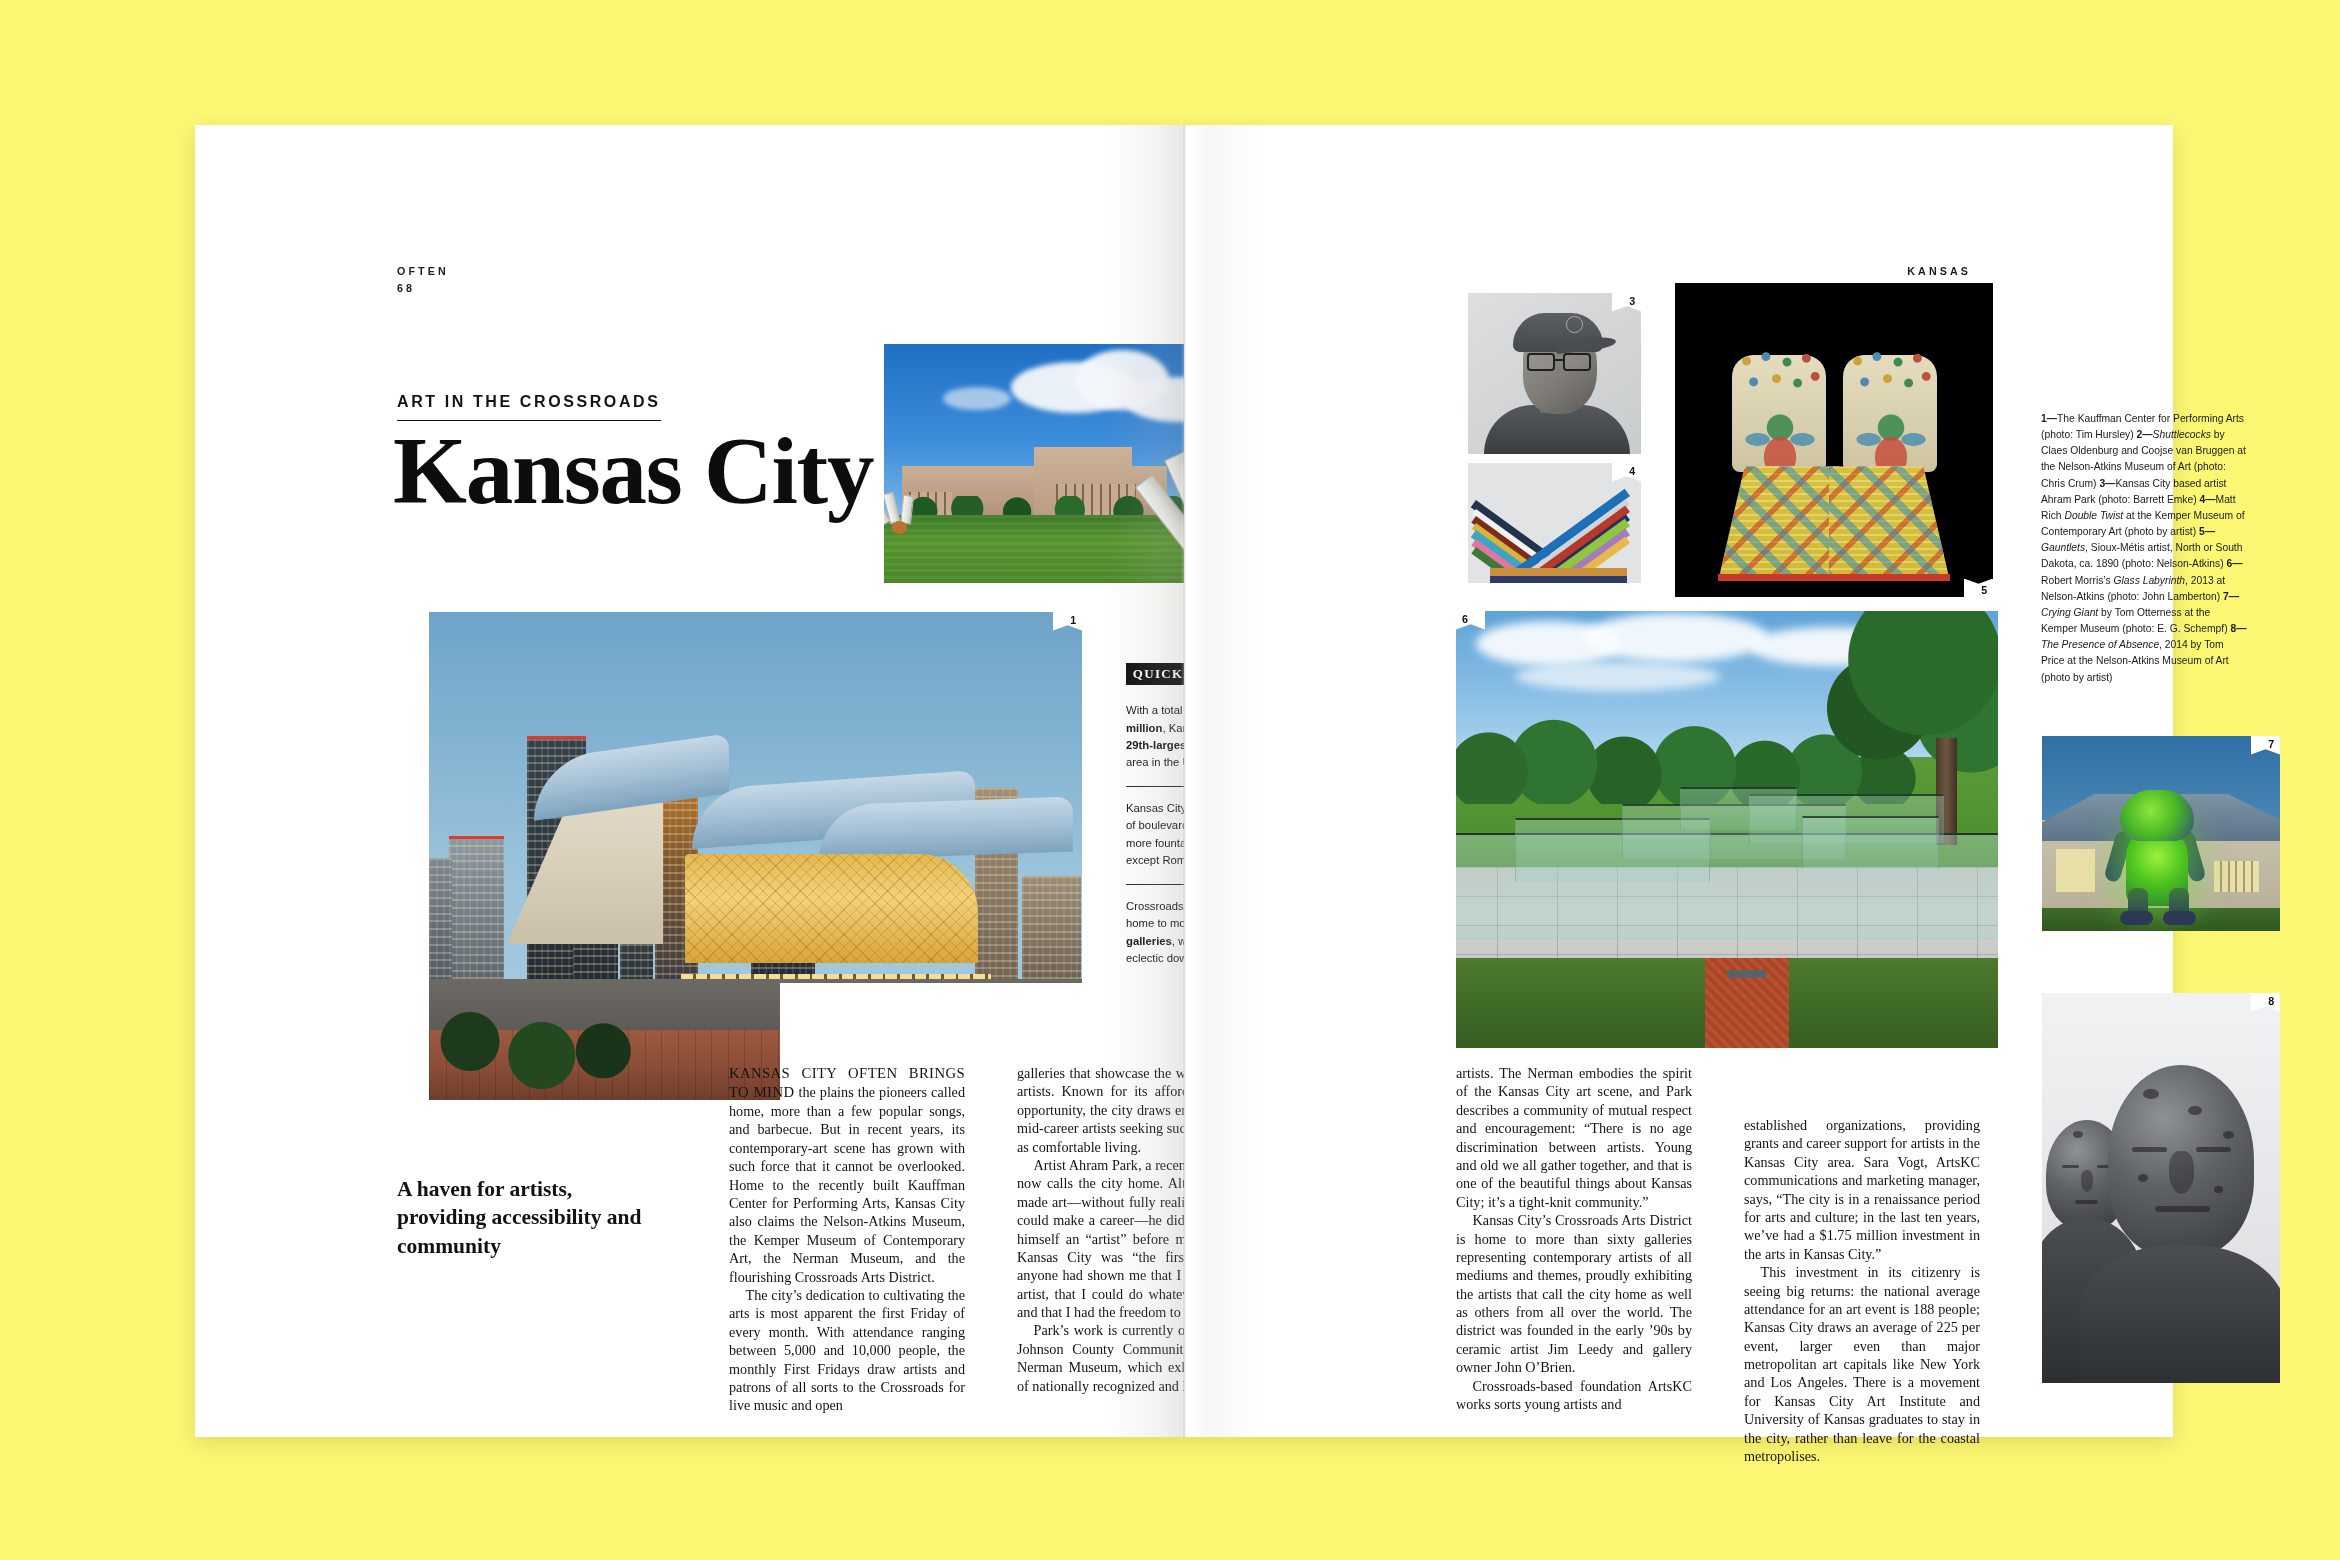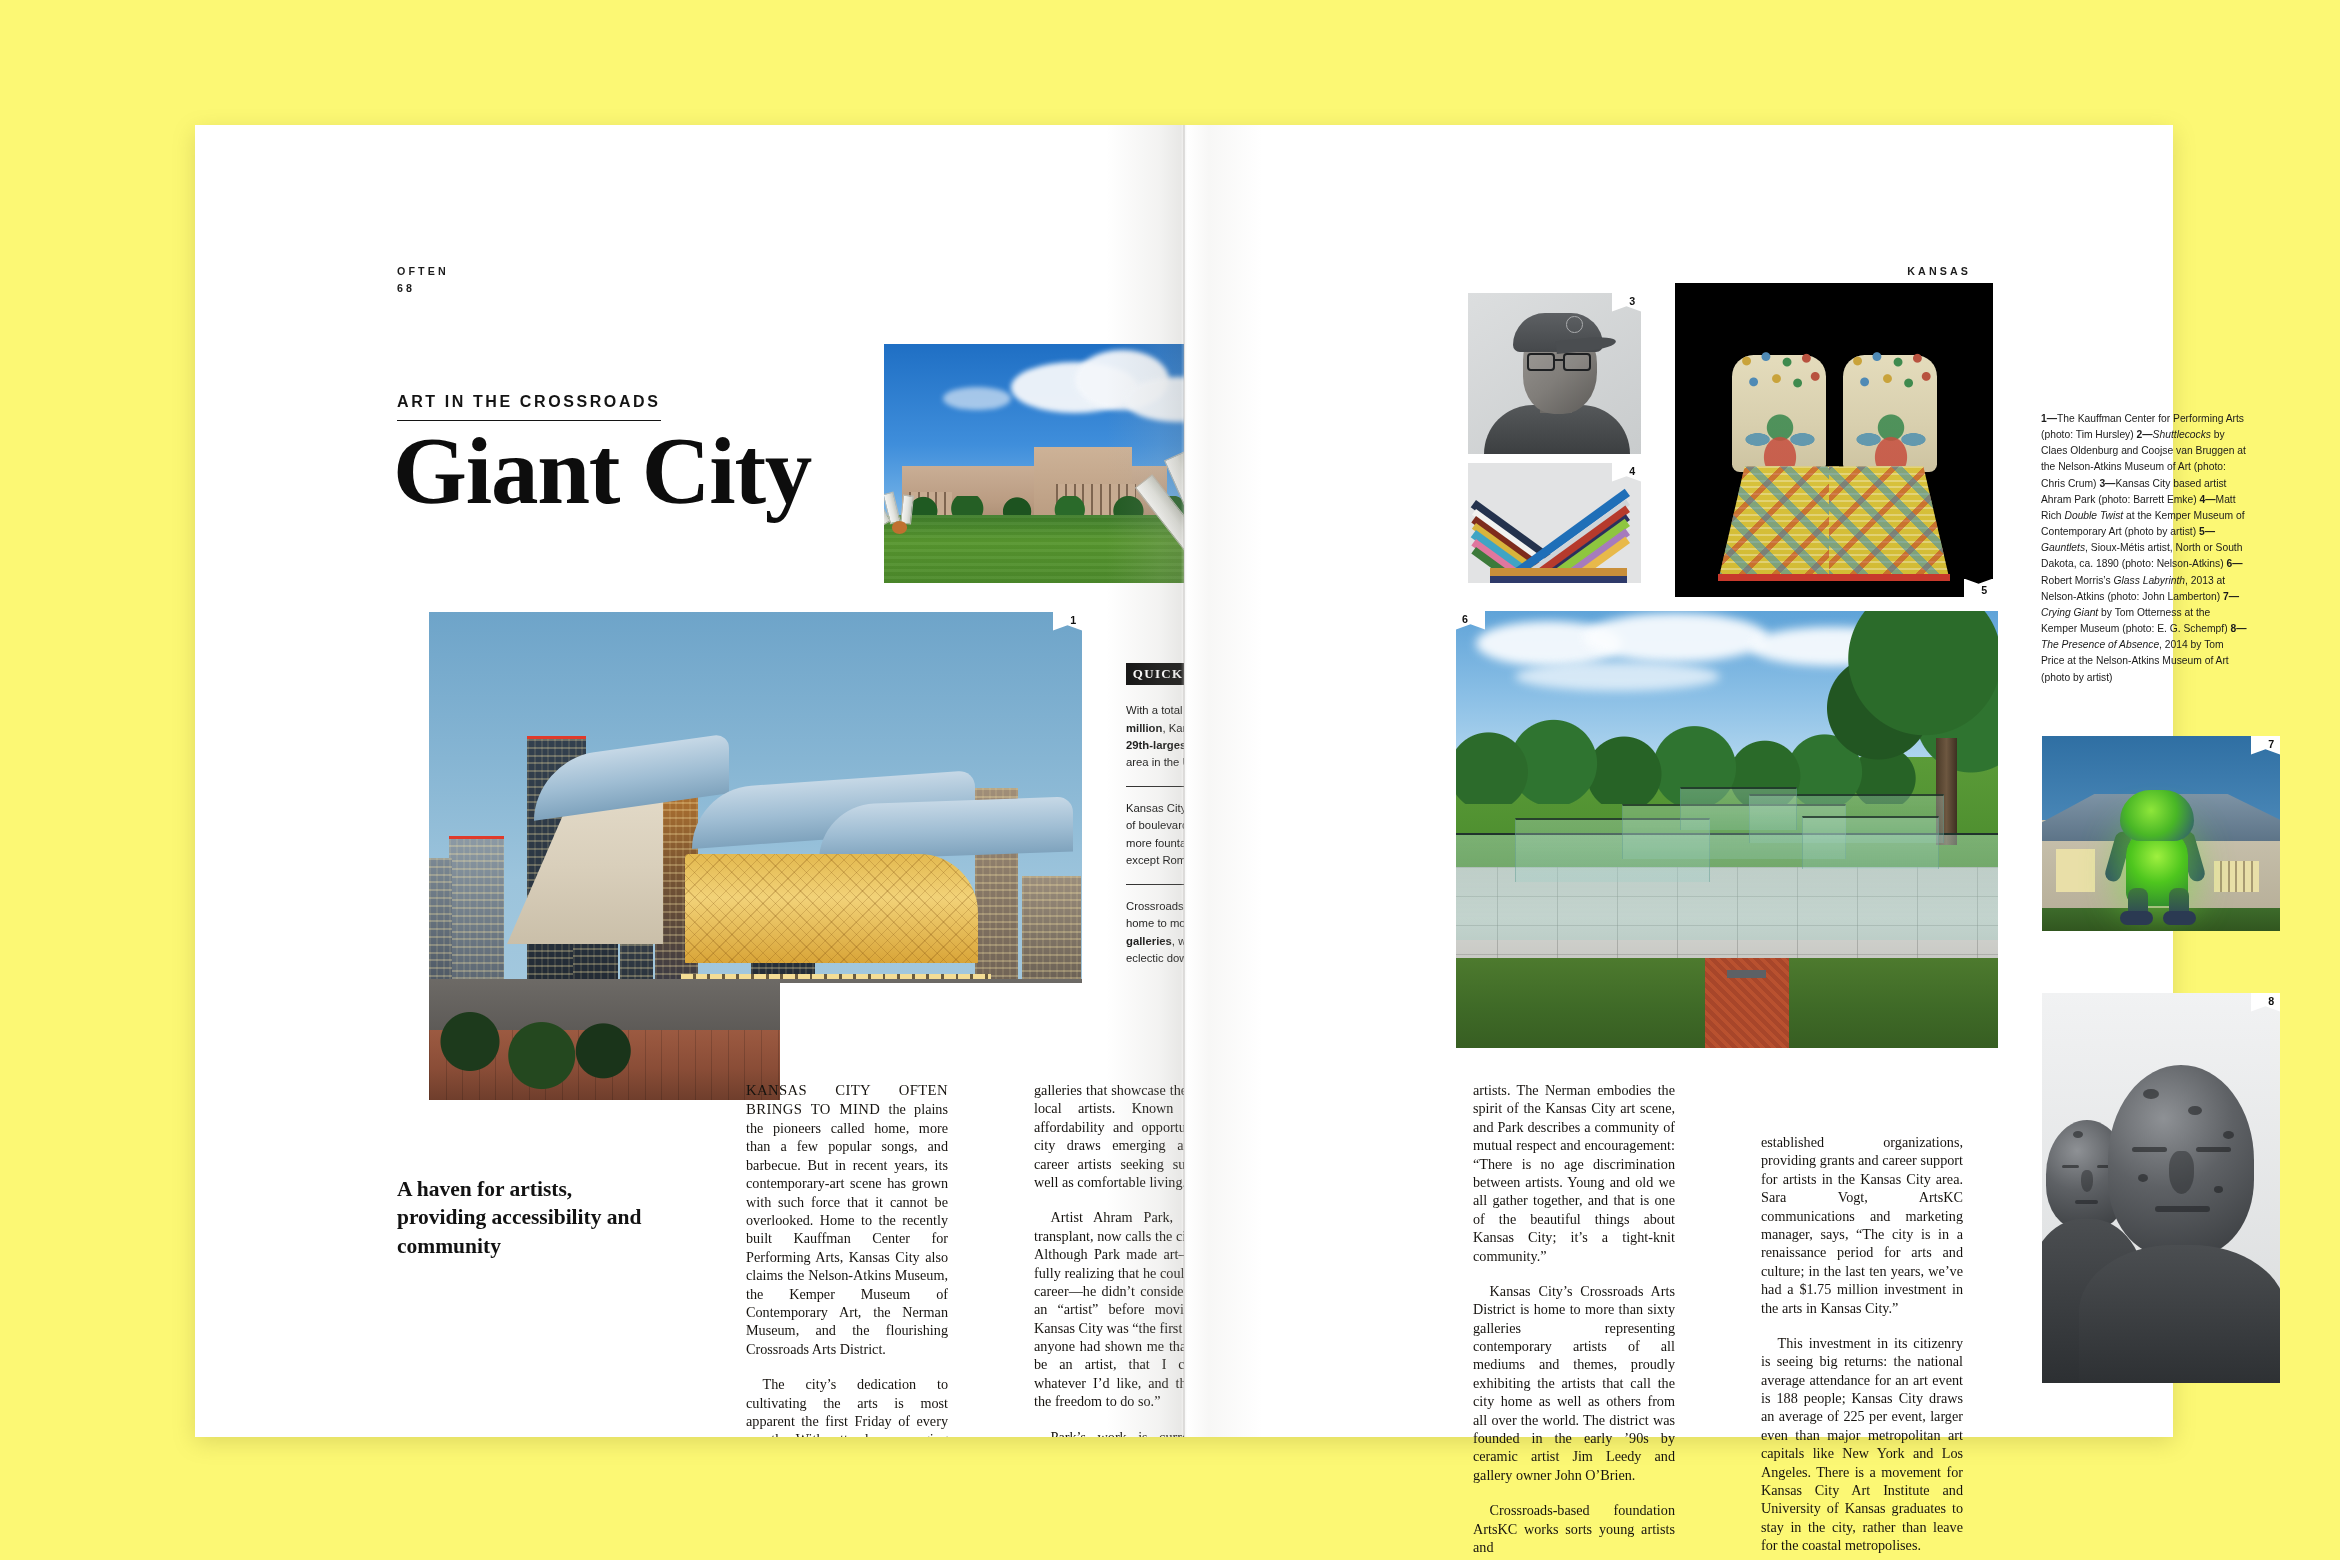--- a/index.html
+++ b/index.html
@@ -115,21 +115,21 @@
   
   .bodycol {
     position: absolute;
     font-family: "Liberation Serif", serif;
     font-size: 14.2px;
     line-height: 1.295;
     color: #16130f;
     text-align: justify;
     width: 236px;
   }
-  .bodycol p { text-indent: 16.6px; margin: 17px; }
+  .bodycol p { text-indent: 16.6px; margin: 0; }
   .bodycol p:first-child { text-indent: 0; }
   .bodycol .lead-caps {
     font-variant: small-caps;
     letter-spacing: 0.4px;
     font-size: 14.7px;
   }
 
   #col-1 { left: 534px;  top: 939px; }
   #col-2 { left: 822px;  top: 939px; }
   #col-3 { left: 1261px; top: 939px; }
@@ -589,21 +589,21 @@
 <div id="spread">
 
   <div class="page" id="page-left">
 
     <div class="runhead" id="runhead-left">
       <span>OFTEN</span>
       <span class="folio">68</span>
     </div>
 
     <div id="kicker">ART IN THE CROSSROADS</div>
-    <h1 id="headline">Giant City</h1>
+    <h1 id="headline">Kansas City</h1>
     <div id="deck">A haven for artists, providing accessibility and community</div>
 
     <div class="fig" id="fig2">
       <div class="sky"></div>
       <div class="cloud" style="left:127px;top:17.6px;width:127px;height:51px;"></div>
       <div class="cloud" style="left:191px;top:5.9px;width:94px;height:60px;"></div>
       <div class="cloud" style="left:240px;top:33px;width:107px;height:45px;"></div>
       <div class="cloud" style="left:59px;top:43px;width:68px;height:23.4px;opacity:.6;"></div>
       <div class="museum"></div>
       <div class="museum-center"></div>

